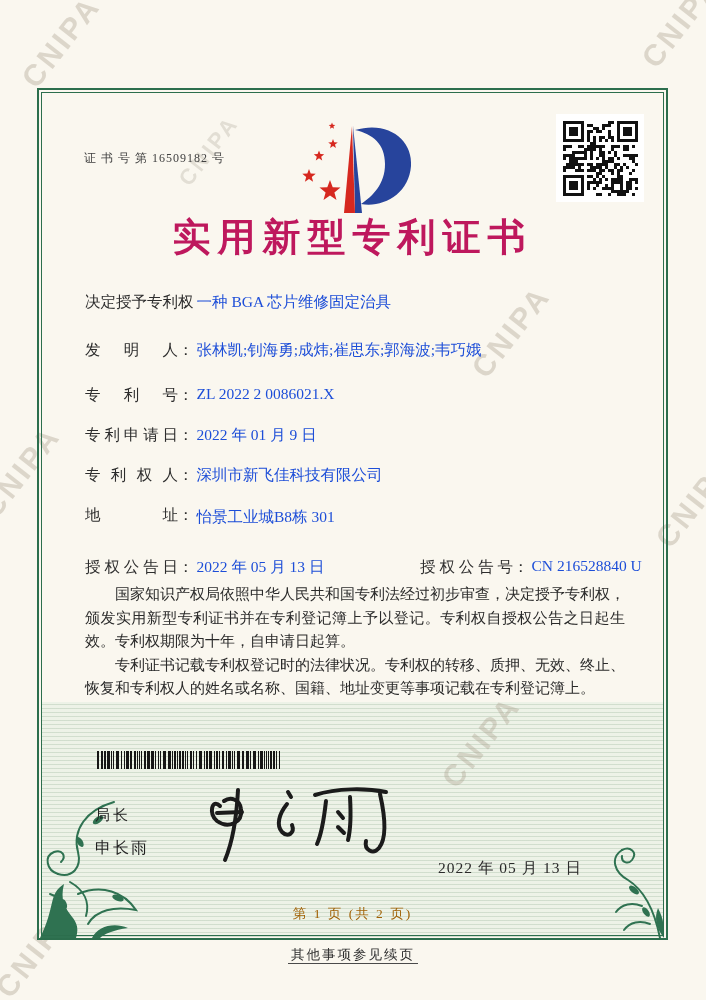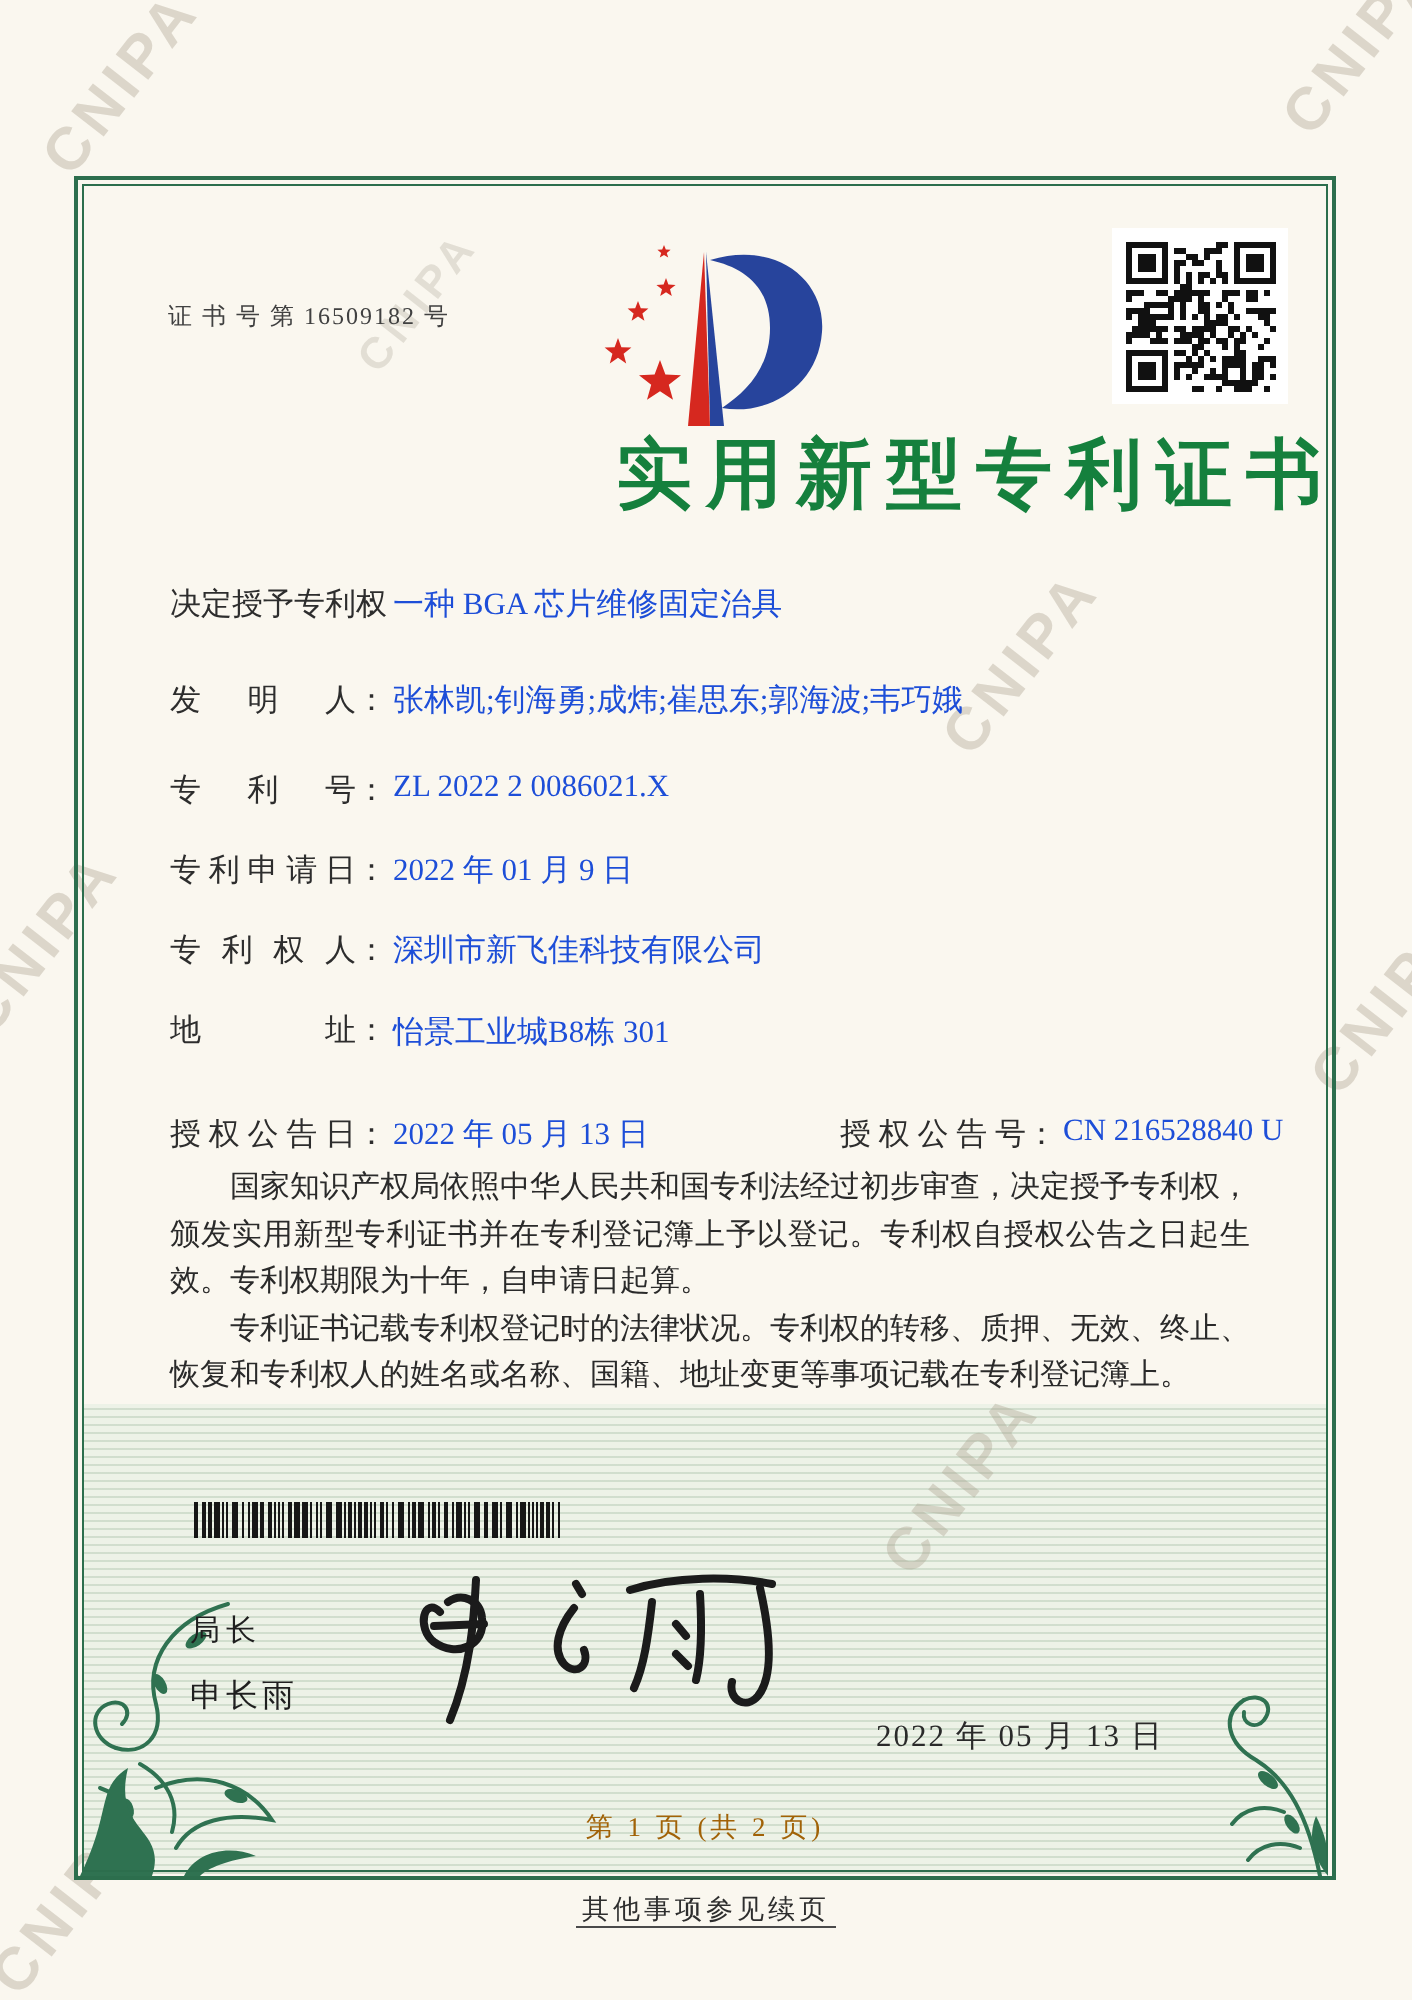--- a/index.html
+++ b/index.html
@@ -15,22 +15,22 @@
   .band{left:42px;top:702px;width:621px;height:235px;z-index:2;
         background:#edf2e7;
         background-image:repeating-linear-gradient(0deg,
           rgba(110,150,115,0.22) 0px, rgba(110,150,115,0.22) 1px,
           rgba(255,255,255,0.0) 1px, rgba(255,255,255,0.0) 4px);}
   
   .frame{left:37px;top:88px;width:627px;height:848px;border:2px solid #2c6e4d;z-index:5;pointer-events:none;}
   .frame-inner{position:absolute;inset:2px;border:1px solid #2c6e4d;}
   .content{z-index:6;}
   .certno{left:84px;top:116px;font-size:12px;letter-spacing:1px;color:#414141;margin-top:34px;}
-  .title{left:37px;top:212px;width:631px;text-align:right;font-size:38px;font-weight:bold;
-         letter-spacing:7px;color:#15803d;}
+  .title{left:37px;top:212px;width:631px;text-align:center;font-size:38px;font-weight:bold;
+         letter-spacing:7px;color:#be185d;}
   .fld{position:absolute;left:85px;display:flex;font-size:15.5px;color:#3a3a3a;white-space:nowrap;z-index:6;}
   .flabel{display:inline-block;width:93px;text-align:justify;text-align-last:justify;color:#2d2d2d;}
   .colon{margin-right:3px;color:#2d2d2d;}
   .fval{color:#1d4ed8;}
   .addr-lines div{line-height:23px;}
   .grant2{position:absolute;left:335px;top:0;display:flex;}
   .paras{left:85px;top:583px;width:540px;z-index:6;font-size:15px;line-height:23.5px;color:#2a2a2a;}
   .paras p{margin:0;text-indent:2em;text-align:justify;}
   .barcode-box{left:97px;top:751px;z-index:6;}
   .qr-box{left:556px;top:114px;width:88px;height:88px;background:#fff;z-index:6;

